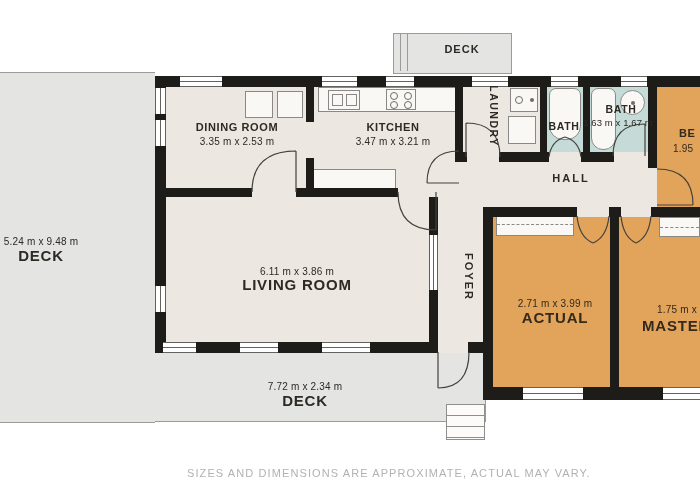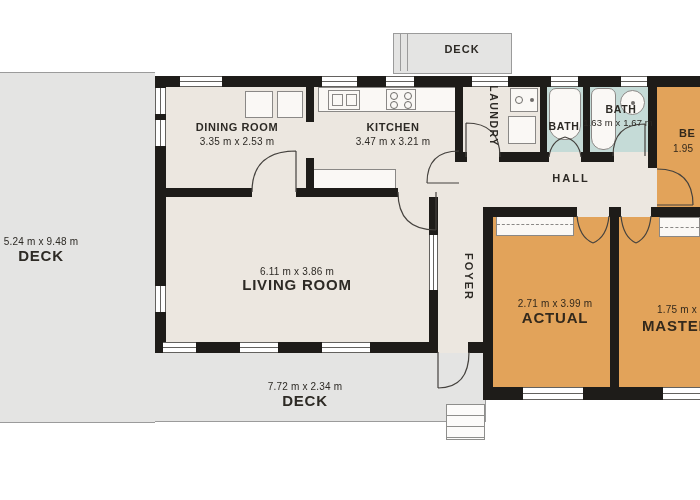--- a/index.html
+++ b/index.html
@@ -178,13 +178,14 @@
 
   <div class="lbl-l rname-lg on-orange" style="left:642px;top:289px;">MASTER BE</div>
   <div class="lbl-l rdims on-orange" style="left:657px;top:304px;">1.75 m x</div>
 
   <div class="lbl rname-lg" style="left:41px;top:227px;">DECK</div>
   <div class="lbl rdims" style="left:41px;top:241px;">5.24 m x 9.48 m</div>
 
   <div class="lbl rname-lg" style="left:305px;top:372px;">DECK</div>
   <div class="lbl rdims" style="left:305px;top:386px;">7.72 m x 2.34 m</div>
 
+  <div id="disclaimer">SIZES AND DIMENSIONS ARE APPROXIMATE, ACTUAL MAY VARY.</div>
 </div>
 
 </body></html>

